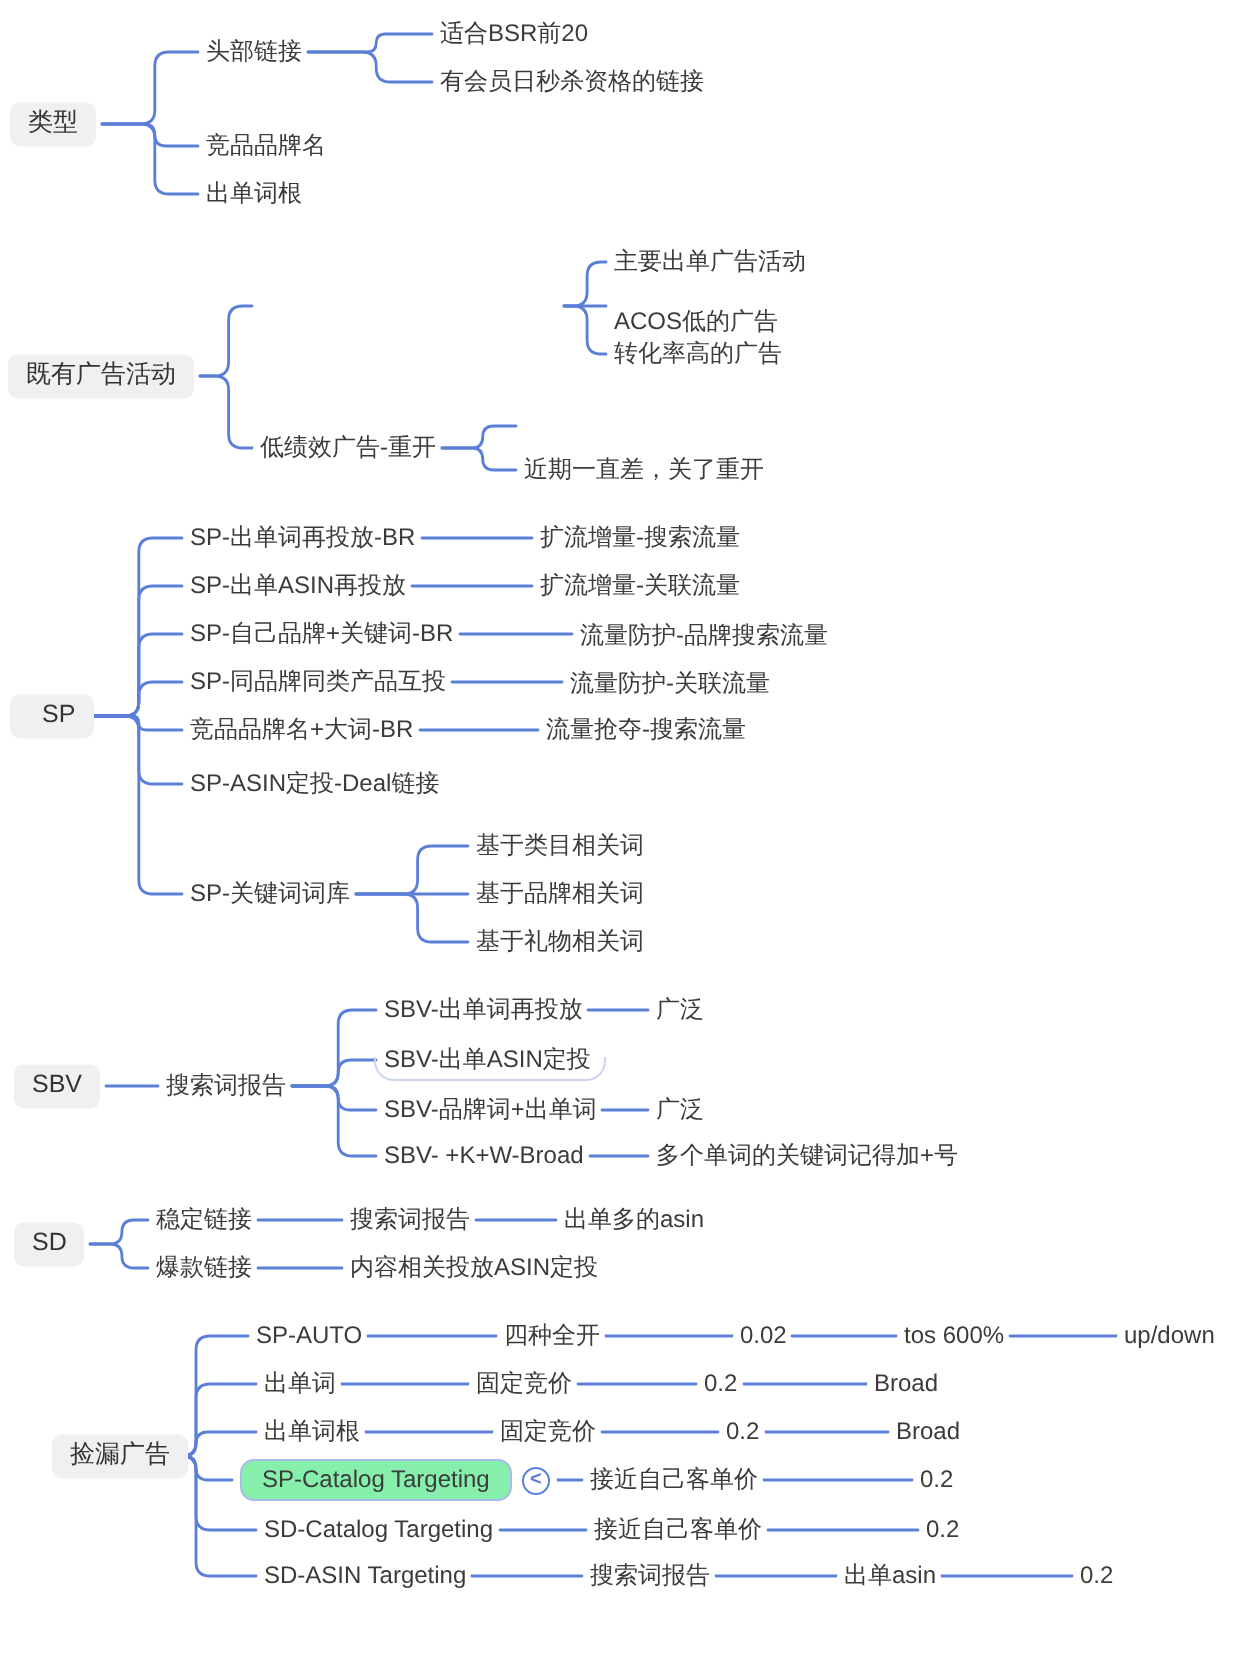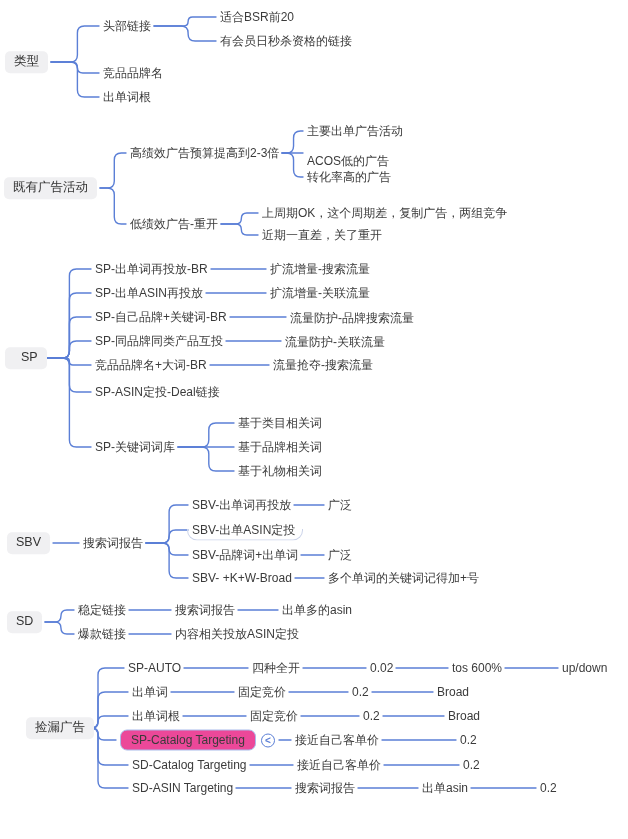--- a/index.html
+++ b/index.html
@@ -13,21 +13,21 @@
     position:absolute; transform:translateY(-50%);
     white-space:nowrap; font-size:12px; color:#3b3b3b; line-height:1.25;
     cursor:default;
   }
   .node.root {
     background:#f0f0f2; border-radius:5px; padding:3px 9px;
     font-size:12.5px; color:#333333;
   }
   .node.outlined {
     border:1px solid #a9bbea; border-radius:7px; padding:2px 10px;
-    background:#ec4899;
+    background:#86efac;
   }
   .node.underlined::after {
     content:""; position:absolute; left:-5px; right:-8px; top:42%; bottom:-3px;
     border:1.3px solid #ccd4ea; border-top:none;
     border-radius:0 0 10px 10px; pointer-events:none;
   }
   .collapse-icon {
     position:absolute; right:-20px; top:50%; transform:translateY(-50%);
     width:14px; height:14px; box-sizing:border-box;
     border:1.3px solid #5b7fd6; border-radius:50%;
@@ -106,26 +106,24 @@
       <path d="M471 788 L536 788" fill="none" stroke="#5b7fd6" stroke-width="1.4" stroke-linecap="round"></path>
     </svg>
 
 <div class="node root" style="left: 5px; top: 62px;"><span>类型</span></div>
     <div class="node" style="left: 103px; top: 26px;"><span>头部链接</span></div>
     <div class="node" style="left: 220px; top: 17px;"><span>适合BSR前20</span></div>
     <div class="node" style="left: 220px; top: 41px;"><span>有会员日秒杀资格的链接</span></div>
     <div class="node" style="left: 103px; top: 73px;"><span>竞品品牌名</span></div>
     <div class="node" style="left: 103px; top: 97px;"><span>出单词根</span></div>
     <div class="node root" style="left: 4px; top: 188px;"><span>既有广告活动</span></div>
-    <div class="node" style="left: 130px; top: 153px;"><span>高绩效广告预算提高到2-3倍</span></div>
     <div class="node" style="left: 307px; top: 131px;"><span>主要出单广告活动</span></div>
     <div class="node" style="left: 307px; top: 161px;"><span>ACOS低的广告</span></div>
     <div class="node" style="left: 307px; top: 177px;"><span>转化率高的广告</span></div>
     <div class="node" style="left: 130px; top: 224px;"><span>低绩效广告-重开</span></div>
-    <div class="node" style="left: 262px; top: 213px;"><span>上周期OK，这个周期差，复制广告，两组竞争</span></div>
     <div class="node" style="left: 262px; top: 235px;"><span>近期一直差，关了重开</span></div>
     <div class="node root" style="left: 5px; top: 358px; padding-left: 16px;"><span>SP</span></div>
     <div class="node" style="left: 95px; top: 269px;"><span>SP-出单词再投放-BR</span></div>
     <div class="node" style="left: 270px; top: 269px;"><span>扩流增量-搜索流量</span></div>
     <div class="node" style="left: 95px; top: 293px;"><span>SP-出单ASIN再投放</span></div>
     <div class="node" style="left: 270px; top: 293px;"><span>扩流增量-关联流量</span></div>
     <div class="node" style="left: 95px; top: 317px;"><span>SP-自己品牌+关键词-BR</span></div>
     <div class="node" style="left: 290px; top: 318px;"><span>流量防护-品牌搜索流量</span></div>
     <div class="node" style="left: 95px; top: 341px;"><span>SP-同品牌同类产品互投</span></div>
     <div class="node" style="left: 285px; top: 342px;"><span>流量防护-关联流量</span></div>

